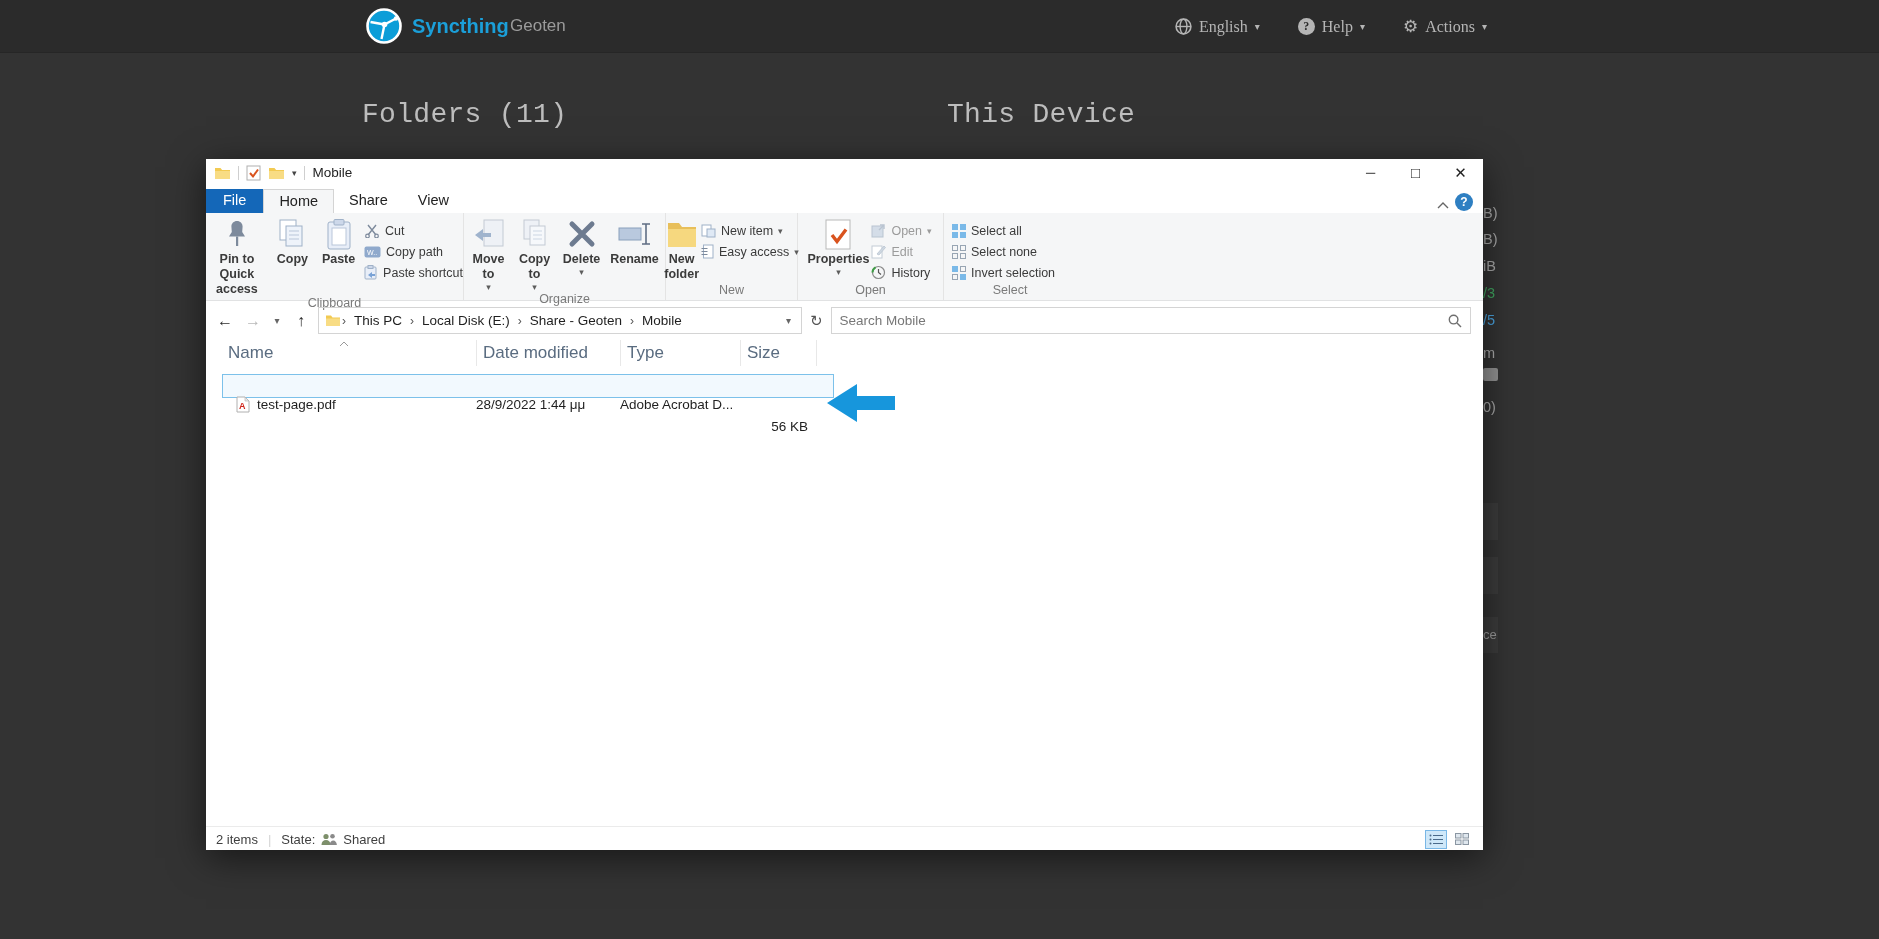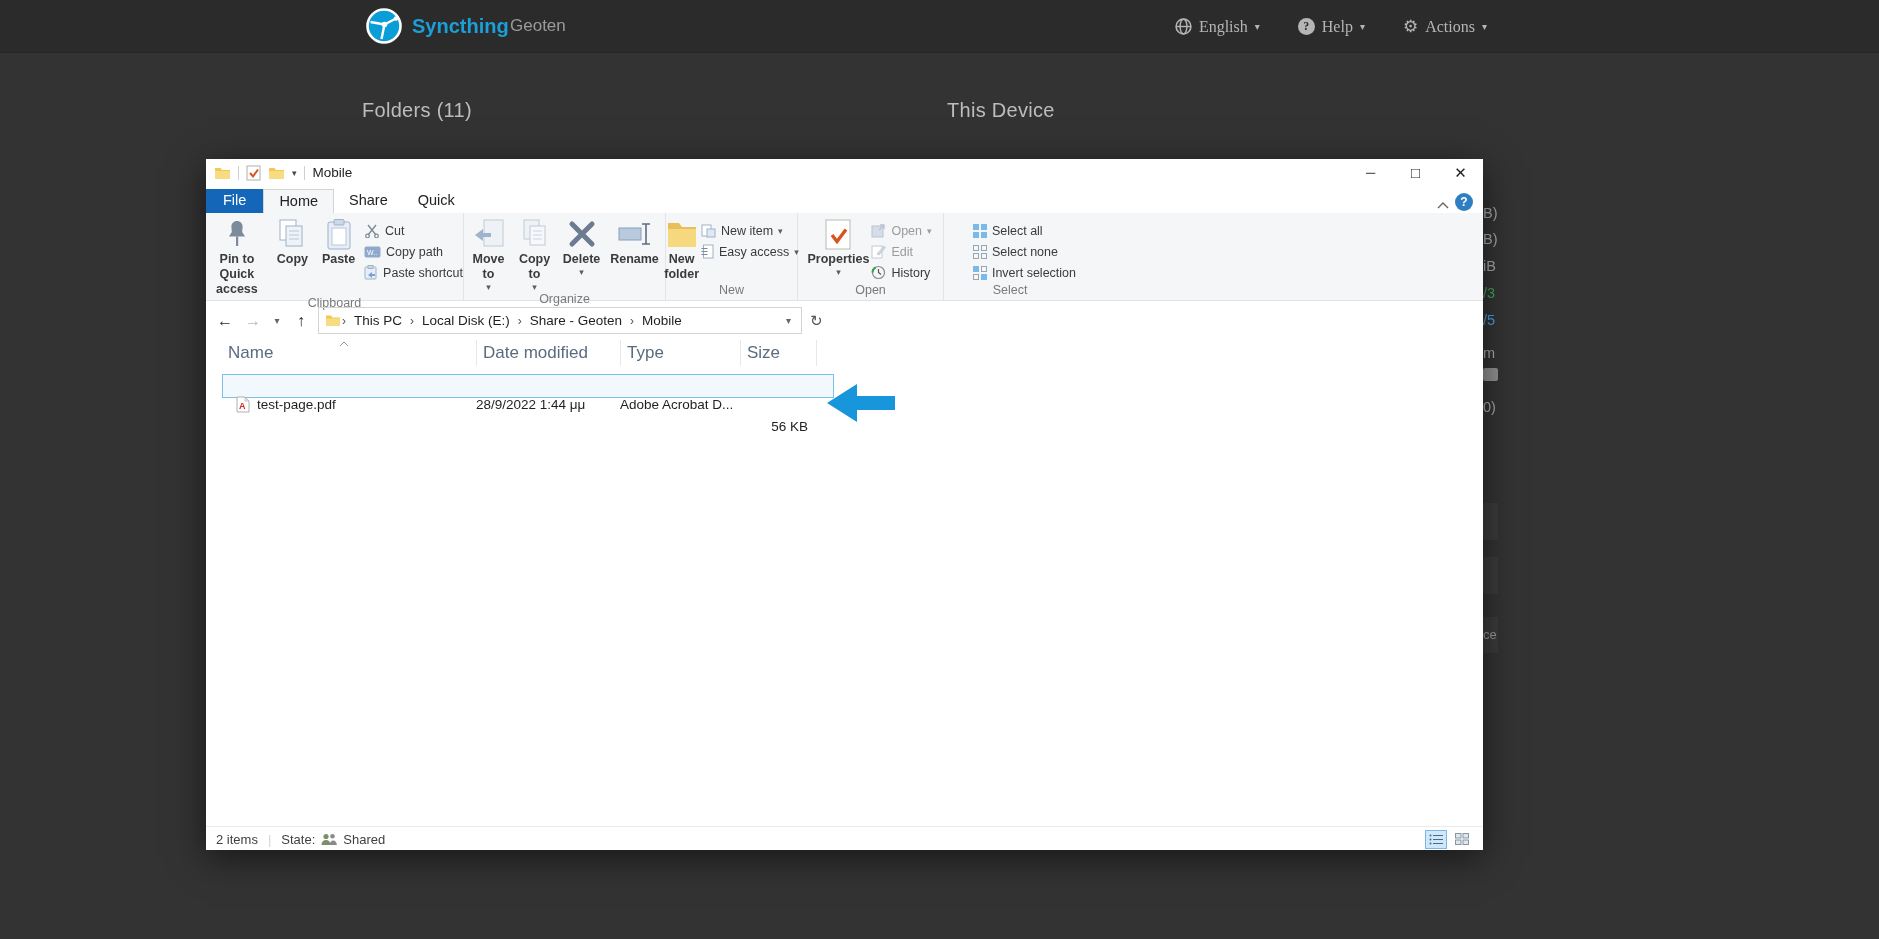--- a/index.html
+++ b/index.html
@@ -11,21 +11,21 @@
     background:#2b2b2b; border-bottom:1px solid #262626; }
   .logo { position:absolute; left:365px; top:7px; width:38px; height:38px; }
   .brand { position:absolute; left:412px; top:15px; font-size:20px; font-weight:bold; color:#1b9fd9; }
   .devname { position:absolute; left:510px; top:16px; font-size:17px; color:#9b9b9b; }
   .navmenus { position:absolute; right:392px; top:0; height:53px; display:flex; align-items:center; gap:38px;font-family:Liberation Serif, serif; }
   .navitem { display:flex; align-items:center; gap:7px; color:#b5b5b5; font-size:16px; cursor:pointer; }
   .caret { font-size:10px; color:#b5b5b5; }
   .qhelp { width:17px; height:17px; border-radius:50%; background:#b5b5b5; color:#2b2b2b;
     font-size:12px; font-weight:bold; display:flex; align-items:center; justify-content:center; }
   .gear { font-size:17px; line-height:1; color:#b5b5b5; }
-  .heading { position:absolute; top:99px; font-size:20px; color:#bdbdbd; letter-spacing:0.3px; }
+  .heading { position:absolute; top:99px; font-size:28px; color:#bdbdbd; letter-spacing:0.3px;font-family:Liberation Mono, monospace; }
   #h-folders { left:362px; } #h-device { left:947px; }
 
   
   .frag { position:absolute; left:1483px; width:16px; overflow:hidden; font-size:14.5px; color:#a9a9a9; white-space:nowrap; }
   .frag.green { color:#3fa45f; } .frag.blue { color:#4aa3df; }
   .fragbar { position:absolute; left:1483px; top:368px; width:15px; height:13px; background:#919191; border-radius:2px; }
   .fragstrip { position:absolute; left:1483px; width:15px; background:#3b3b3b; color:#9a9a9a; font-size:13px; overflow:hidden; }
 
   
   .explorer { position:absolute; left:206px; top:159px; width:1277px; height:691px;
@@ -170,21 +170,21 @@
       <div class="wc">─</div>
       <div class="wc" style="font-size:15px;">□</div>
       <div class="wc" style="font-size:15px;">✕</div>
     </div>
   </div>
 
   <div class="tabrow">
     <div class="tab file">File</div>
     <div class="tab selected">Home</div>
     <div class="tab">Share</div>
-    <div class="tab">Quick</div>
+    <div class="tab">View</div>
     <svg class="ribbonmin" width="12" height="7" viewBox="0 0 12 7">
       <path d="M1 6 L6 1 L11 6" stroke="#666" stroke-width="1.4" fill="none"></path>
     </svg>
     <div class="helpbtn">?</div>
   </div>
 
   <div class="ribbon">
 
     <div class="rgroup" style="width:258px">
       <div class="gbody">
@@ -359,21 +359,21 @@
                 <path d="M1.5 7.5 a6 6 0 0 1 3 -5.2" stroke="#3f9d46" stroke-width="2" fill="none"></path>
               </svg>
             <span>History</span>
           </div>
         </div>
       </div>
       <div class="glabel">Open</div>
     </div>
 
     <div class="rgroup" style="width:132px;border-right:none">
-      <div class="gbody" style="justify-content:flex-end;padding-left:8px">
+      <div class="gbody" style="justify-content:flex-start;padding-left:8px">
         <div class="smallcol">
           <div class="smallbtn">
             <svg width="14" height="14" viewBox="0 0 14 14">
                 <rect x="0" y="0" width="6" height="6" fill="#7ab9e8"></rect>
                 <rect x="8" y="0" width="6" height="6" fill="#7ab9e8"></rect>
                 <rect x="0" y="8" width="6" height="6" fill="#7ab9e8"></rect>
                 <rect x="8" y="8" width="6" height="6" fill="#7ab9e8"></rect>
               </svg>
             <span>Select all</span>
           </div>
@@ -417,20 +417,27 @@
       <span class="crumb">This PC</span>
       <span class="csep">›</span>
       <span class="crumb">Local Disk (E:)</span>
       <span class="csep">›</span>
       <span class="crumb">Share - Geoten</span>
       <span class="csep">›</span>
       <span class="crumb">Mobile</span>
       <span class="addrcaret">▾</span>
     </div>
     <span class="refresh">↻</span>
+    <div class="searchbox">
+      <input type="text" placeholder="Search Mobile" style="">
+      <svg width="14" height="14" viewBox="0 0 14 14">
+        <circle cx="5.6" cy="5.6" r="4.3" fill="none" stroke="#6f6f6f" stroke-width="1.4"></circle>
+        <path d="M9 9 L13 13" stroke="#6f6f6f" stroke-width="1.4"></path>
+      </svg>
+    </div>
   </div>
 
   <div class="listarea">
     <div class="colheaders">
       <svg class="sortchev" width="10" height="5" viewBox="0 0 10 5">
         <path d="M1 5 L5 1 L9 5" stroke="#9a9a9a" fill="none"></path>
       </svg>
       <div class="hc">Name</div>
       <div class="hc">Date modified</div>
       <div class="hc">Type</div>

